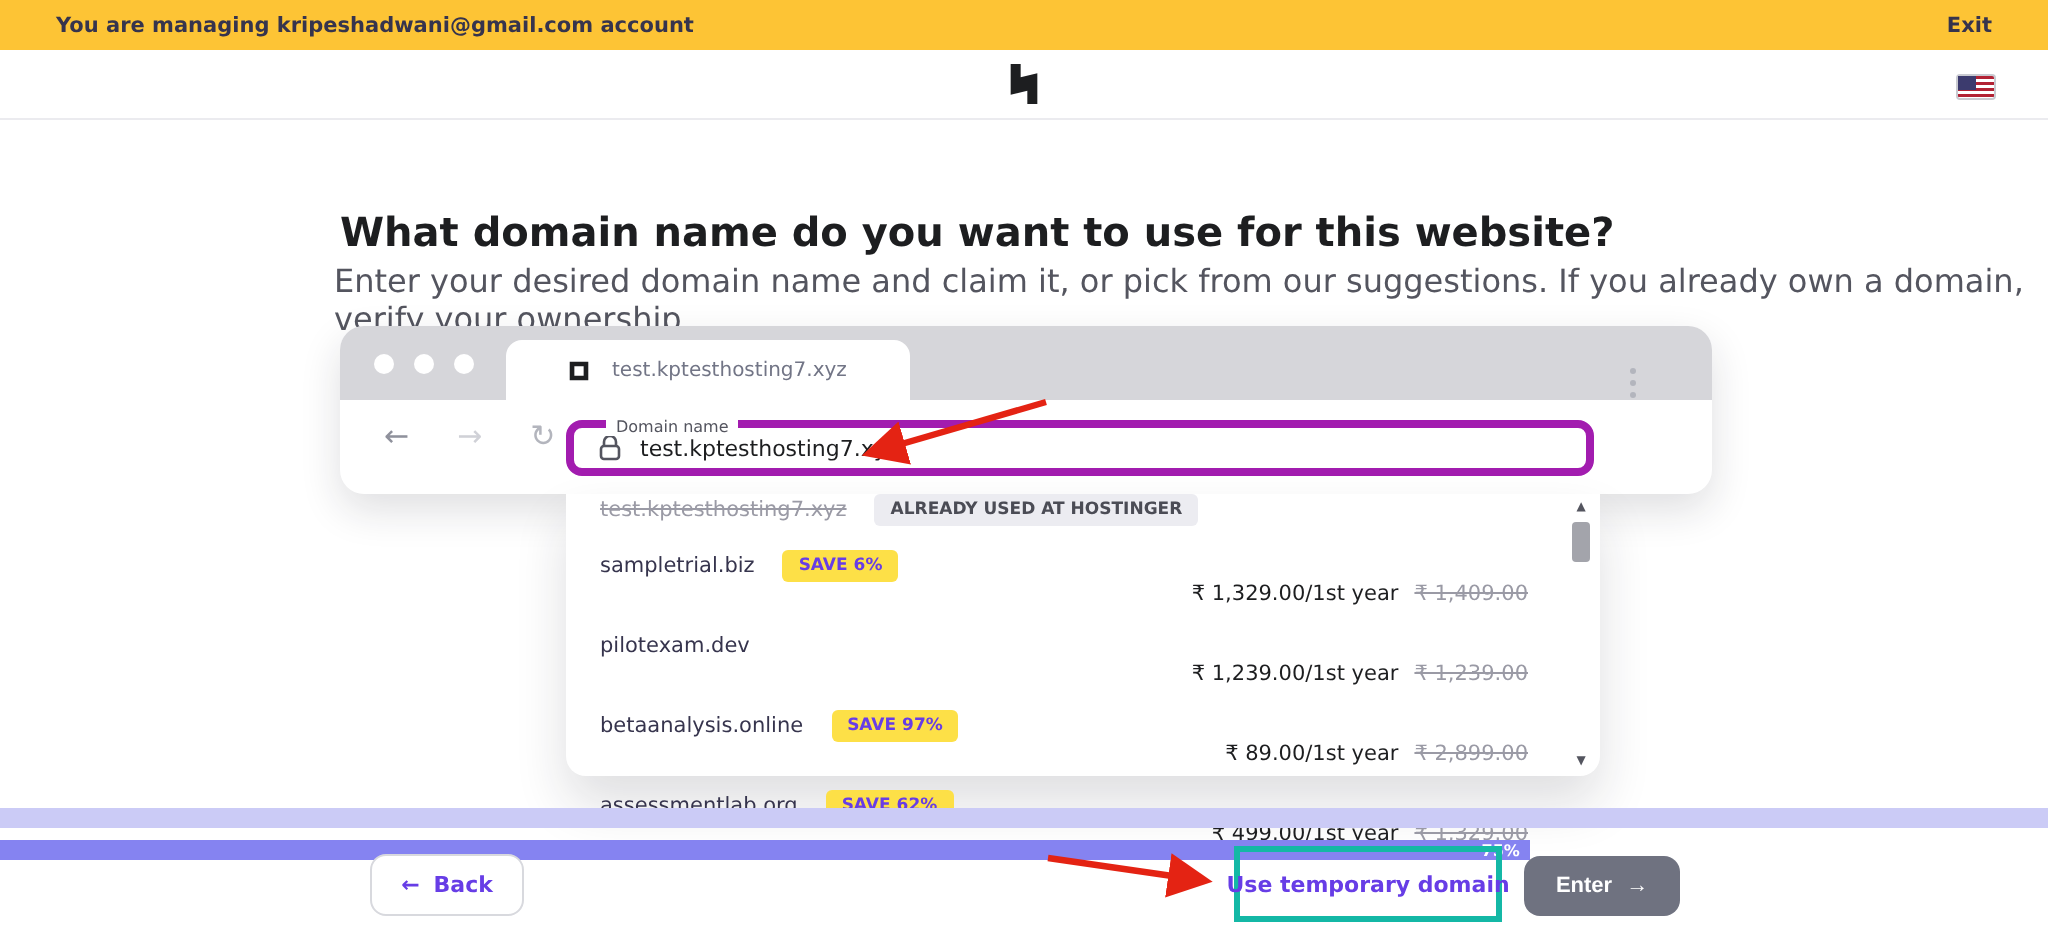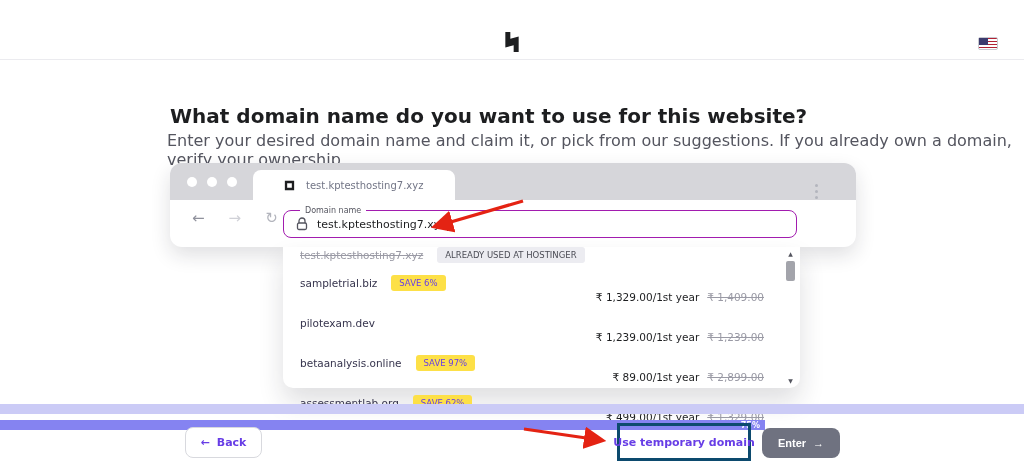--- a/index.html
+++ b/index.html
@@ -36,35 +36,35 @@
   .tab-favicon { width:13px; height:13px; }
   .tab-title { font-size:10px; color:#727586; }
   .nav-icons { position:absolute; left:22px; top:48px; display:flex; gap:24px; align-items:center; }
   .nav-icons .ni { font-size:15px; line-height:1; }
   .ni-back { color:#8f919c; } .ni-fwd { color:#d0d1d7; } .ni-refresh { color:#b3b5bd; font-size:16px; }
   .kebab { position:absolute; left:641px; top:17px; display:flex; flex-direction:column; gap:3px; align-items:center; padding:4px; }
   .kebab span { width:3px; height:3px; border-radius:50%; background:#b3b5bd; }
 
   
   .domain-input { position:absolute; left:283px; top:210px; width:514px; height:28px; background:#fff;
-                  border:1px solid #a21caf; border-radius:8px; display:flex; align-items:center; padding-left:12px; }
+                  border:4px solid #a21caf; border-radius:8px; display:flex; align-items:center; padding-left:12px; }
   .domain-input .float-label { position:absolute; left:16px; top:-5px; background:#fff; padding:0 5px;
                   font-size:8px; color:#54555f; }
   .lock-icon { margin-right:9px; display:flex; }
   .domain-value { font-size:11px; color:#1d1e20; }
   .caret { display:inline-block; width:1px; height:14px; background:#1d1e20; margin-left:1px; vertical-align:middle; }
 
   
   .dropdown { position:absolute; left:283px; top:247px; width:517px; height:141px; background:#fff;
               border-radius:0 0 10px 10px; box-shadow:0 14px 26px rgba(25,25,40,.14); }
   .rows { position:absolute; left:0; top:0; width:100%; height:100%; display:flex; flex-direction:column; }
   .row { flex:1; display:flex; align-items:center; padding:0 36px 0 17px; cursor:pointer; }
   .row .domain { font-size:10.5px; color:#36344d; }
   .row .domain.struck { color:#9a9aa5; text-decoration:line-through; }
-  .badge { margin-left:14px; font-size:8.5px; font-weight:normal; padding:3px 8px; border-radius:3px; white-space:nowrap; }
+  .badge { margin-left:14px; font-size:8.5px; font-weight:bold; padding:3px 8px; border-radius:3px; white-space:nowrap; }
   .badge.purple { background:#fde047; color:#673de6; }
   .badge.gray { background:#ececf1; color:#4b4c55; }
   .row .prices { margin-left:auto; display:flex; align-items:baseline; gap:8px; }
   .price { font-size:10.5px; color:#1d1e20;margin-top:28px; }
   .old-price { font-size:10.5px; color:#9a9aa5; text-decoration:line-through; }
   .scrollbar { position:absolute; right:3px; top:3px; bottom:3px; width:13px; display:flex;
                flex-direction:column; align-items:center; }
   .scroll-arrow { font-size:6px; color:#54555f; line-height:8px; }
   .scroll-thumb { width:9px; height:20px; background:#a3a4ab; border-radius:2px; margin-top:3px; }
   .scroll-spacer { flex:1; }
@@ -73,33 +73,37 @@
   .progress { position:absolute; left:0; top:404px; width:1024px; height:10px; background:#cbcbf6; }
   .progress-fill { position:absolute; left:0; top:16px; height:10px; width:74.7%; background:#8583f1;
                    display:flex; align-items:center; justify-content:flex-end; padding-right:5px; }
   .progress-label { font-size:8px; font-weight:bold; color:#fff; }
 
   
   .btn-back { position:absolute; left:185px; top:427px; width:77px; height:31px; background:#fff;
               border:1px solid #d8d9de; border-radius:8px; display:flex; align-items:center; justify-content:center;
               gap:7px; color:#673de6; font-size:11px; font-weight:bold; cursor:pointer; }
   .highlight-box { position:absolute; left:617px; top:423px; width:134px; height:38px;
-                   border:3px solid #0c4a6e; display:flex; align-items:center; justify-content:center; }
+                   border:3px solid #14b8a6; display:flex; align-items:center; justify-content:center; }
   .btn-temp { color:#673de6; font-size:11px; font-weight:bold; cursor:pointer; white-space:nowrap; }
   .btn-next { position:absolute; left:762px; top:428px; width:78px; height:30px; background:#6f7280;
               border:none; border-radius:8px; display:flex; align-items:center; justify-content:center; gap:7px;
               color:#fff; font-size:11px; font-weight:bold; cursor:pointer; }
 
   .annot { position:absolute; left:0; top:0; width:1024px; height:469px; pointer-events:none; }
 </style>
 </head>
 <body>
 
 <div id="canvas">
 
+  <div class="banner">
+    <span class="banner-text">You are managing kripeshadwani@gmail.com account</span>
+    <span class="banner-exit">Exit</span>
+  </div>
 
   <div class="header">
     <span class="logo">
       <svg width="20" height="22" viewBox="0 0 24 26">
           <path fill="#1d1e20" d="M4 1 h6 v8 l10 -2.5 v18.5 h-6 v-8 l-10 2.5 z"></path>
         </svg>
     </span>
     <span class="flag">
         <span class="canton"></span>
       </span>

